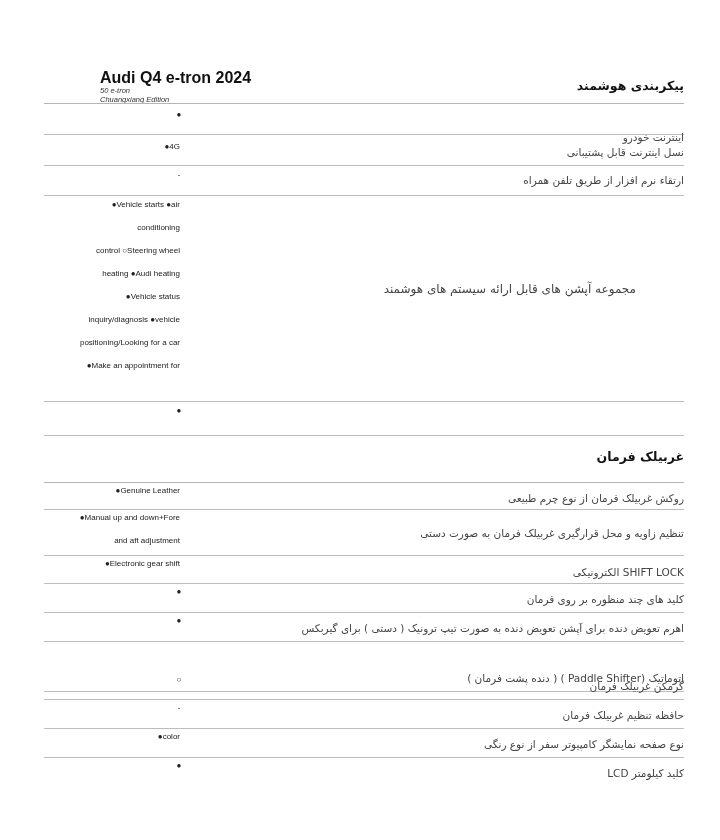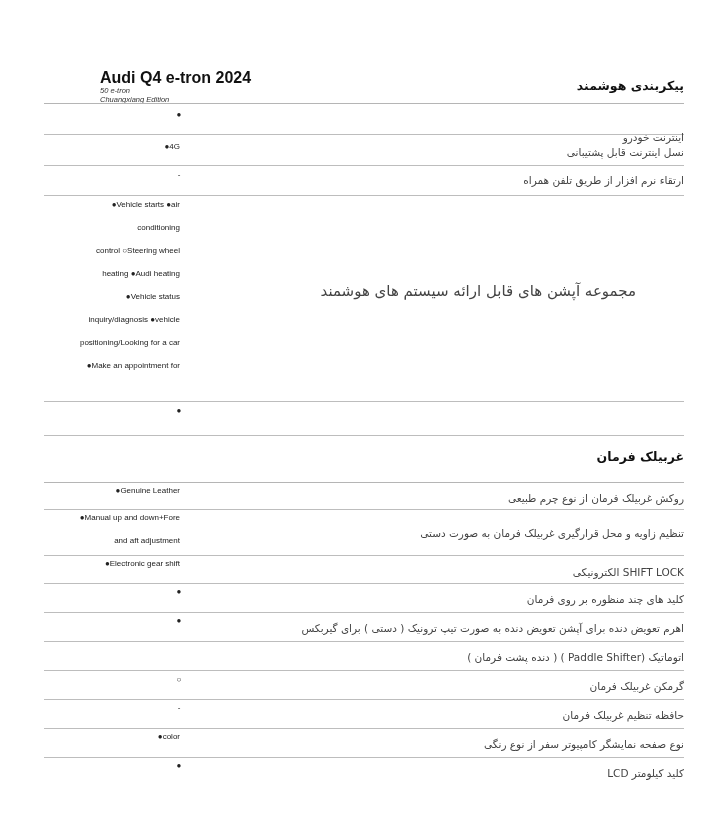--- a/index.html
+++ b/index.html
@@ -48,21 +48,21 @@
     <div class="val" style="top:-3px;">
       <div>●Vehicle starts ●air</div>
       <div>conditioning</div>
       <div>control ○Steering wheel</div>
       <div>heating ●Audi heating</div>
       <div>●Vehicle status</div>
       <div>inquiry/diagnosis ●vehicle</div>
       <div>positioning/Looking for a car</div>
       <div>●Make an appointment for</div>
     </div>
-    <div class="label" style="top:86px;right:48px;font-size:15px;">مجموعه آپشن های قابل ارائه سیستم های هوشمند</div>
+    <div class="label" style="top:86px;right:48px;font-size:12px;">مجموعه آپشن های قابل ارائه سیستم های هوشمند</div>
   </div>
   <div class="row" style="top:402px;height:33px;">
     <div class="val center sym" style="top:-3px;">●</div>
   </div>
 
   <div class="section-title" style="top:449px;">غربیلک فرمان</div>
   <div class="divider" style="top:482px;"></div>
 
   <div class="row" style="top:483px;height:26px;">
     <div class="val" style="top:-4px;">●Genuine Leather</div>
@@ -80,21 +80,21 @@
     <div class="label" style="top:10px;">SHIFT LOCK الکترونیکی</div>
   </div>
   <div class="row" style="top:584px;height:28px;">
     <div class="val center sym" style="top:-4px;">●</div>
     <div class="label" style="top:9px;">کلید های چند منظوره بر روی فرمان</div>
   </div>
   <div class="row" style="top:613px;height:28px;">
     <div class="val center sym" style="top:-4px;">●</div>
     <div class="label" style="top:9px;">اهرم تعویض دنده برای آپشن تعویض دنده به صورت تیپ ترونیک ( دستی ) برای گیربکس</div>
   </div>
-  <div class="row" style="top:642px;height:28px;">
+  <div class="row" style="top:663px;height:28px;">
     <div class="val center"></div>
     <div class="label" style="top:9px;">اتوماتیک (Paddle Shifter ) ( دنده پشت فرمان )</div>
   </div>
   <div class="row" style="top:671px;height:28px;">
     <div class="val center sym-lg" style="top:-3px;">○</div>
     <div class="label" style="top:9px;">گرمکن غربیلک فرمان</div>
   </div>
   <div class="row" style="top:700px;height:28px;">
     <div class="val center" style="top:-4px;">-</div>
     <div class="label" style="top:9px;">حافظه تنظیم غربیلک فرمان</div>

